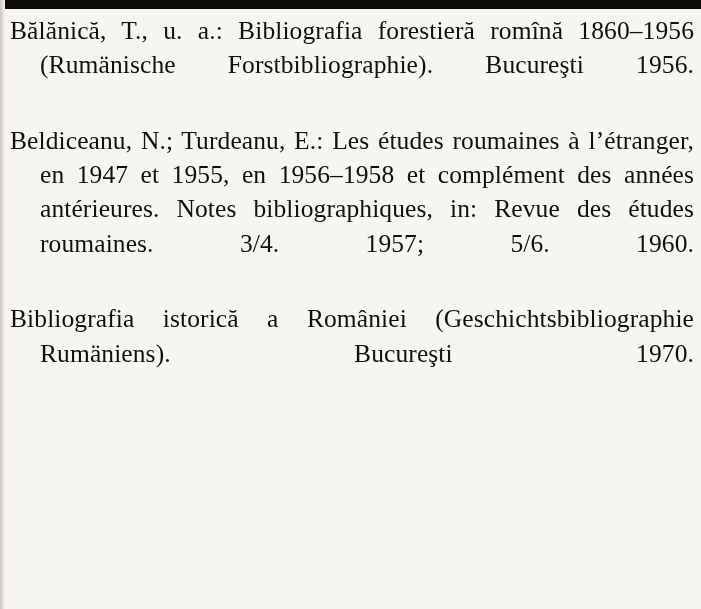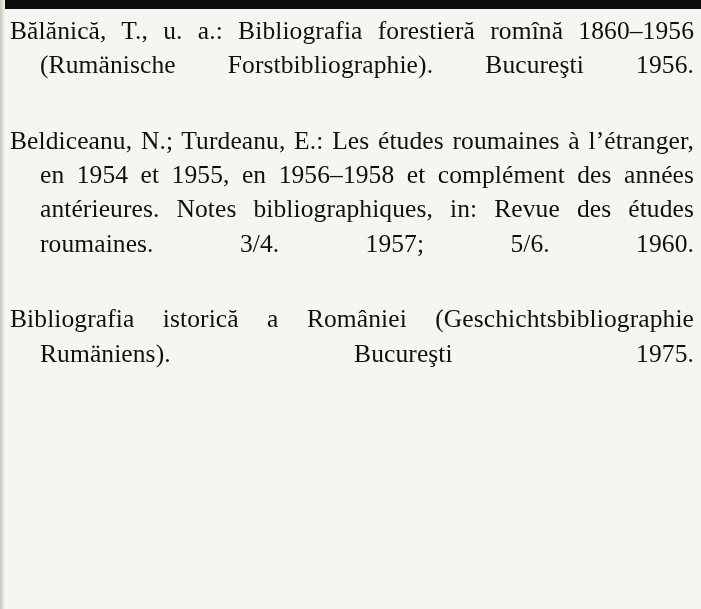--- a/index.html
+++ b/index.html
@@ -66,16 +66,16 @@
 </style>
 </head>
 <body>
 
 <div id="page">
   <div class="scan-edge-top"></div>
   <div class="scan-edge-left"></div>
 
   <div class="bib-list">
     <p class="bib-entry">Bălănică, T., u. a.: Bibliografia forestieră romînă 1860–1956 (Rumänische Forstbibliographie). Bucureşti 1956.</p>
-    <p class="bib-entry">Beldiceanu, N.; Turdeanu, E.: Les études roumaines à l’étranger, en 1954 et 1955, en 1956–1958 et complément des années antérieures. Notes bibliographiques, in: Revue des études roumaines. 3/4. 1957; 5/6. 1960.</p>
-    <p class="bib-entry">Bibliografia istorică a României (Geschichtsbibliographie Rumäniens). Bucureşti 1975.</p>
+    <p class="bib-entry">Beldiceanu, N.; Turdeanu, E.: Les études roumaines à l’étranger, en 1947 et 1955, en 1956–1958 et complément des années antérieures. Notes bibliographiques, in: Revue des études roumaines. 3/4. 1957; 5/6. 1960.</p>
+    <p class="bib-entry">Bibliografia istorică a României (Geschichtsbibliographie Rumäniens). Bucureşti 1970.</p>
   </div>
 </div>
 
 </body></html>

